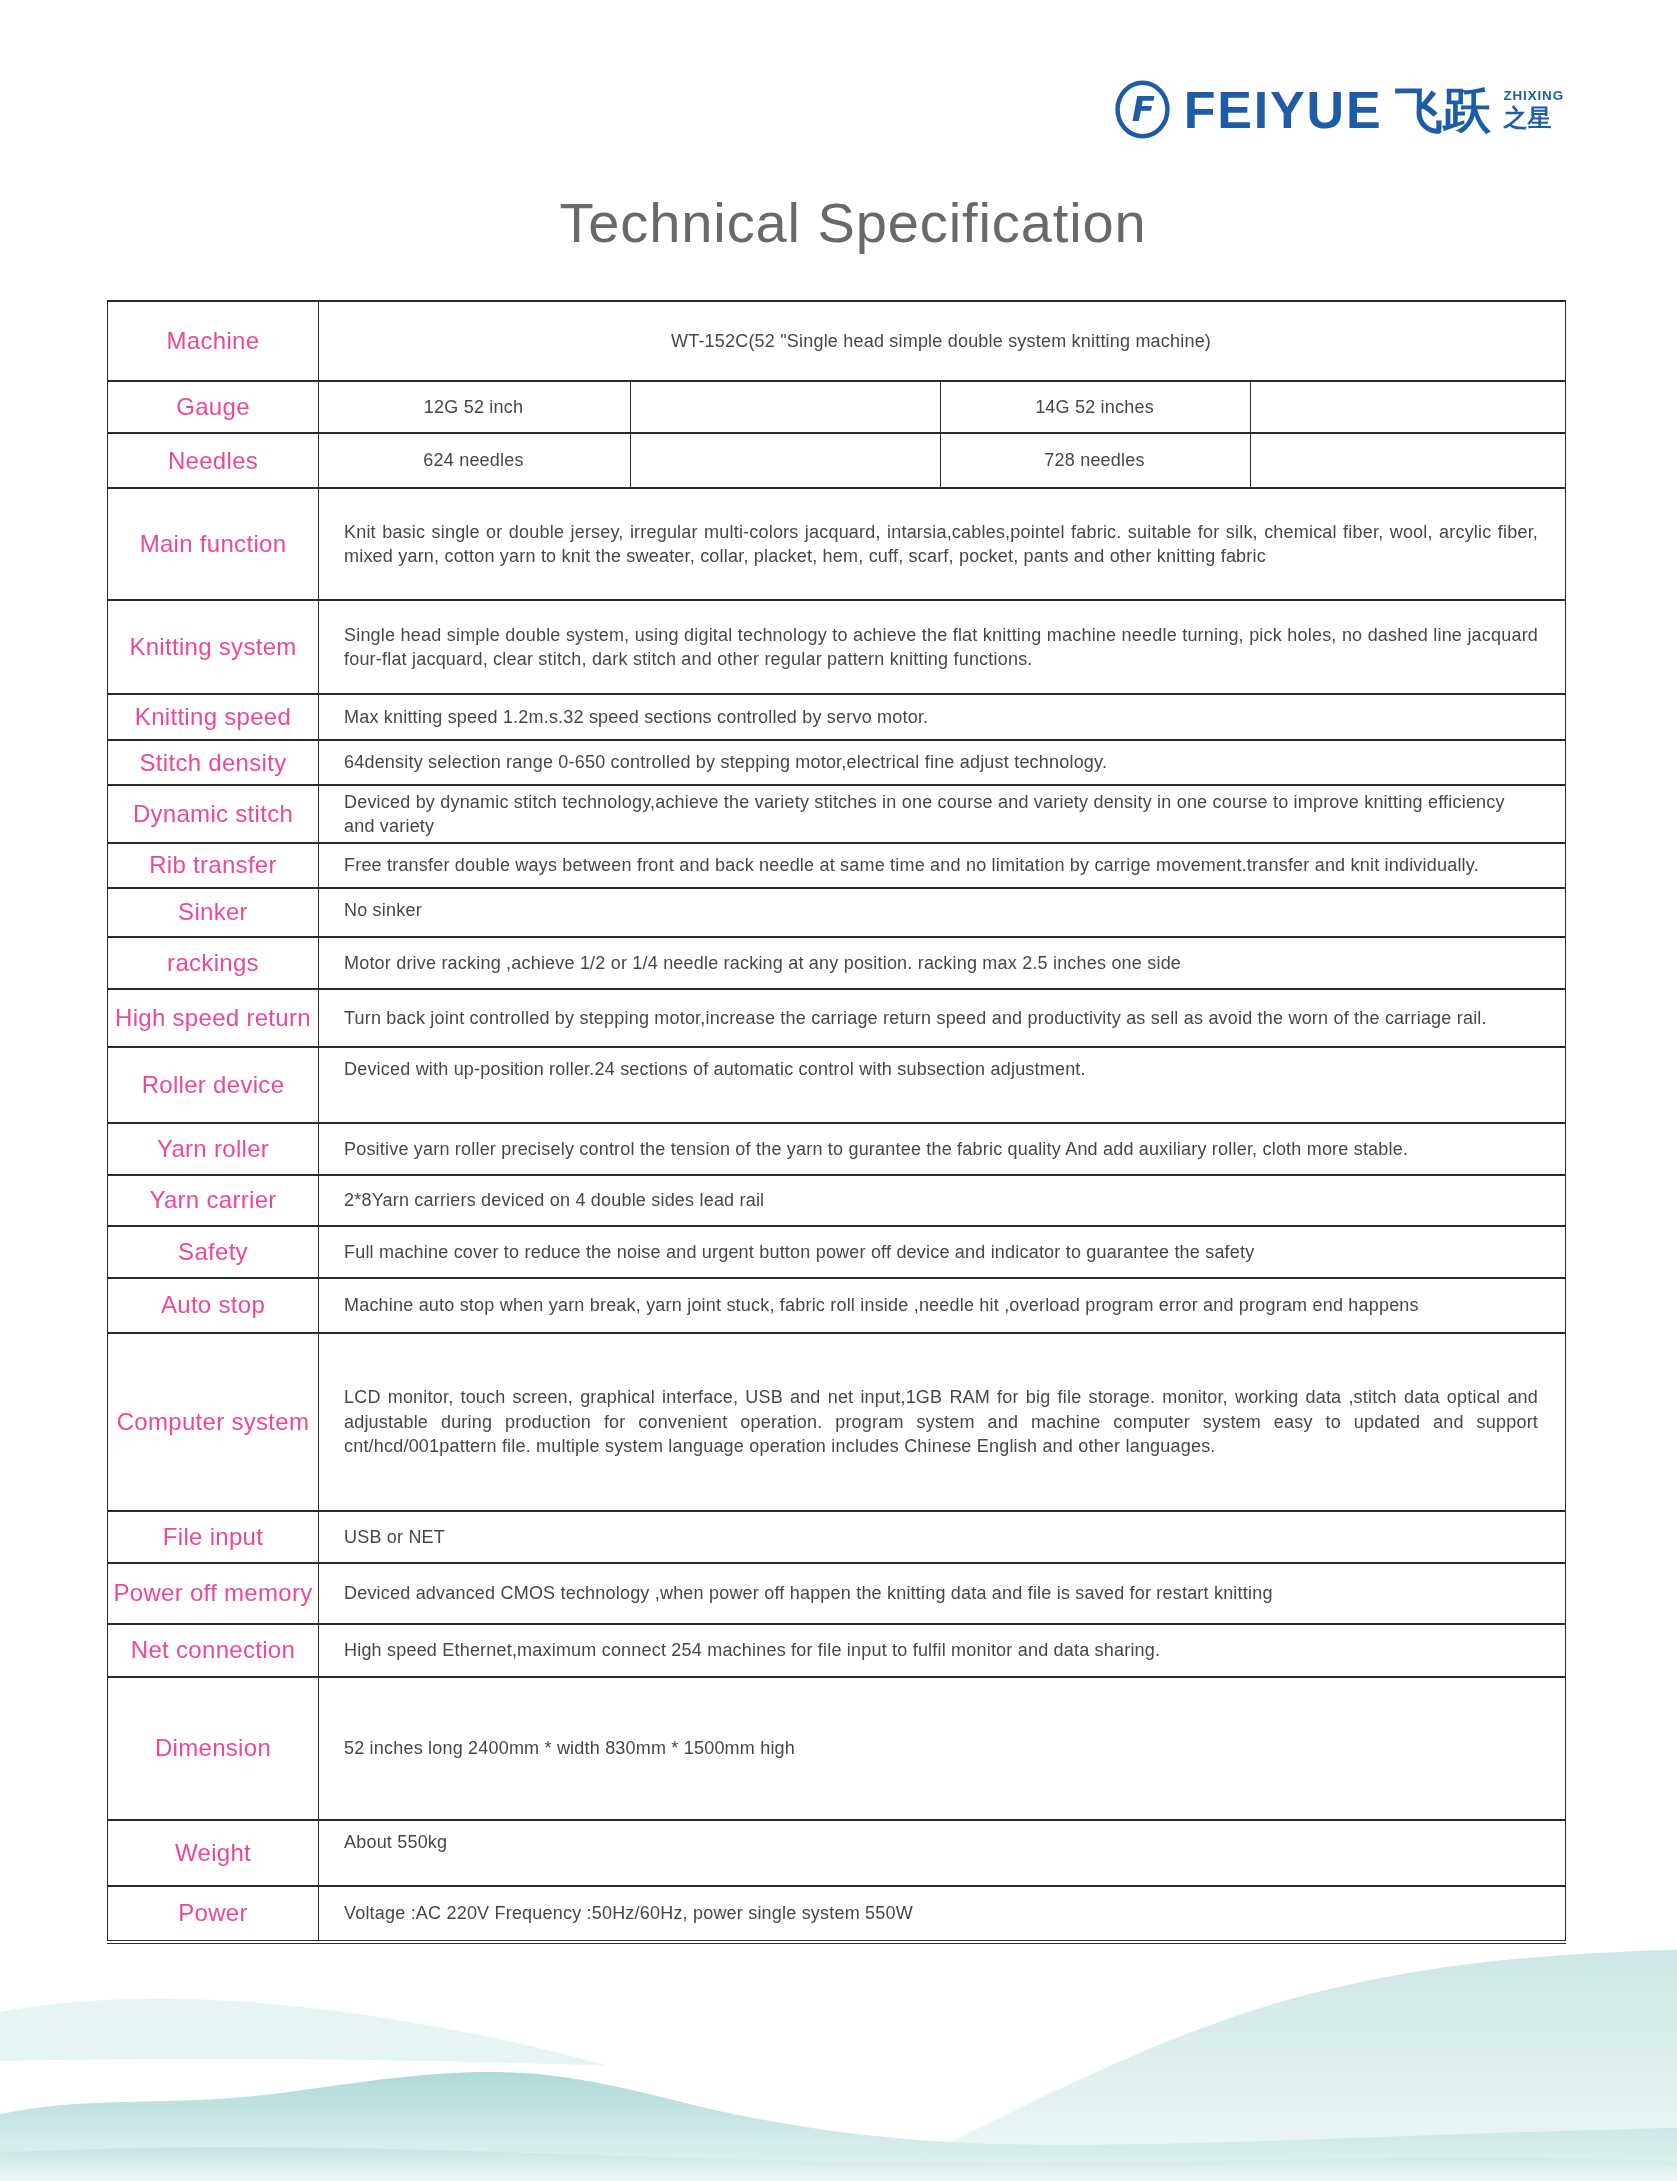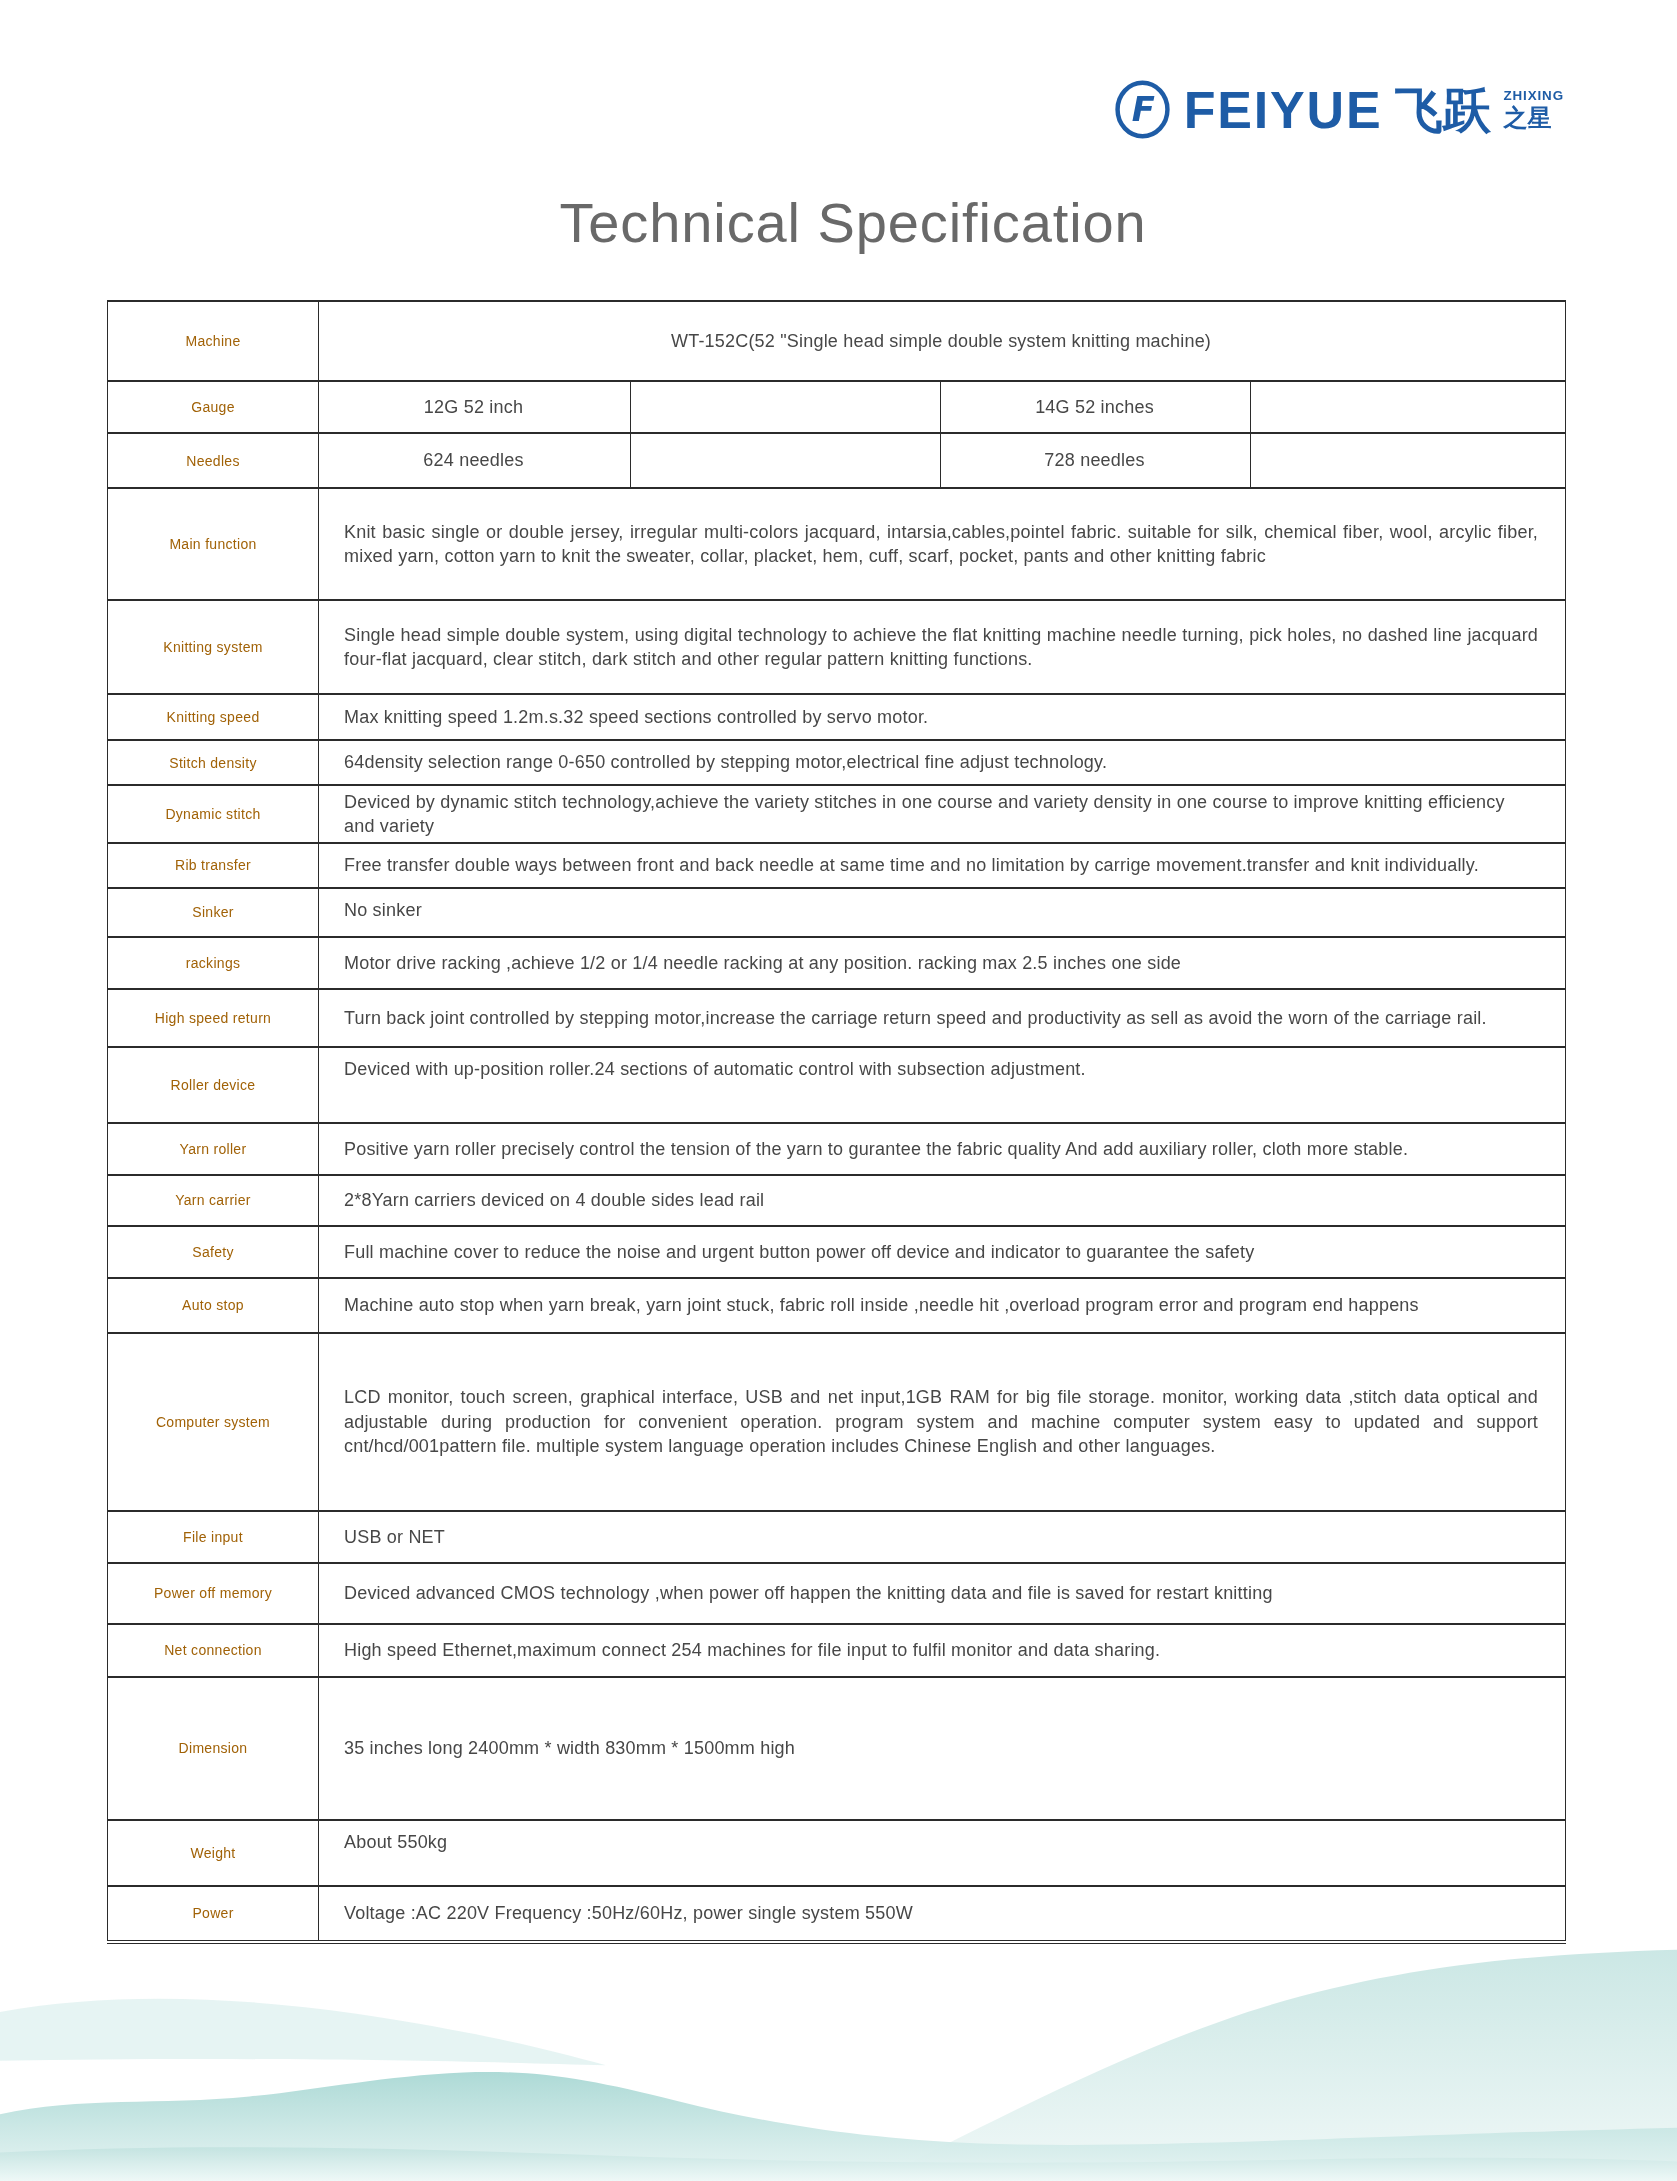--- a/index.html
+++ b/index.html
@@ -20,21 +20,21 @@
 
   
   .title{position:absolute;top:176px;left:0;width:100%;text-align:center;
          font-size:56px;font-weight:400;color:#696969;letter-spacing:0.9px;margin:14px;}
 
   
   table.spec{position:absolute;left:107px;top:300px;width:1459px;border-collapse:collapse;
              table-layout:fixed;background:#ffffff;border:1.8px solid #2b2b2b;border-bottom:4.5px double #2b2b2b;}
   table.spec th,table.spec td{border:1.8px solid #2b2b2b;border-top-width:2.7px;border-bottom-width:2.7px;
              overflow:hidden;}
-  table.spec th{font-size:14px;font-weight:400;color:#a16207;text-align:center;vertical-align:middle;
+  table.spec th{font-size:24px;font-weight:400;color:#ec4899;text-align:center;vertical-align:middle;
              padding:0 3.6px;letter-spacing:0.3px;}
   table.spec td{font-size:18px;color:#474747;vertical-align:middle;padding:3.6px 27px 3.6px 25px;
              line-height:1.35;letter-spacing:0.2px;}
   td.center{text-align:center;padding:0 5.3px;}
   td.justify{text-align:justify;line-height:1.6;}
   td.small{font-size:14.3px;color:#3d3d3d;}
   tr.vtop td{vertical-align:top;padding-top:9px;}
 </style>
 </head>
 <body>
@@ -175,21 +175,21 @@
     <tr style="height:61px">
       <th>Power off memory</th>
       <td colspan="4">Deviced advanced CMOS technology ,when power off happen the knitting data and file is saved for restart knitting</td>
     </tr>
     <tr style="height:53px">
       <th>Net connection</th>
       <td colspan="4">High speed Ethernet,maximum connect 254 machines for file input to fulfil monitor and data sharing.</td>
     </tr>
     <tr style="height:143px">
       <th>Dimension</th>
-      <td colspan="4">35 inches long 2400mm * width 830mm * 1500mm high</td>
+      <td colspan="4">52 inches long 2400mm * width 830mm * 1500mm high</td>
     </tr>
     <tr class="vtop" style="height:66px">
       <th>Weight</th>
       <td colspan="4">About 550kg</td>
     </tr>
     <tr style="height:56px">
       <th>Power</th>
       <td colspan="4">Voltage :AC 220V Frequency :50Hz/60Hz, power single system 550W</td>
     </tr>
   </tbody>

